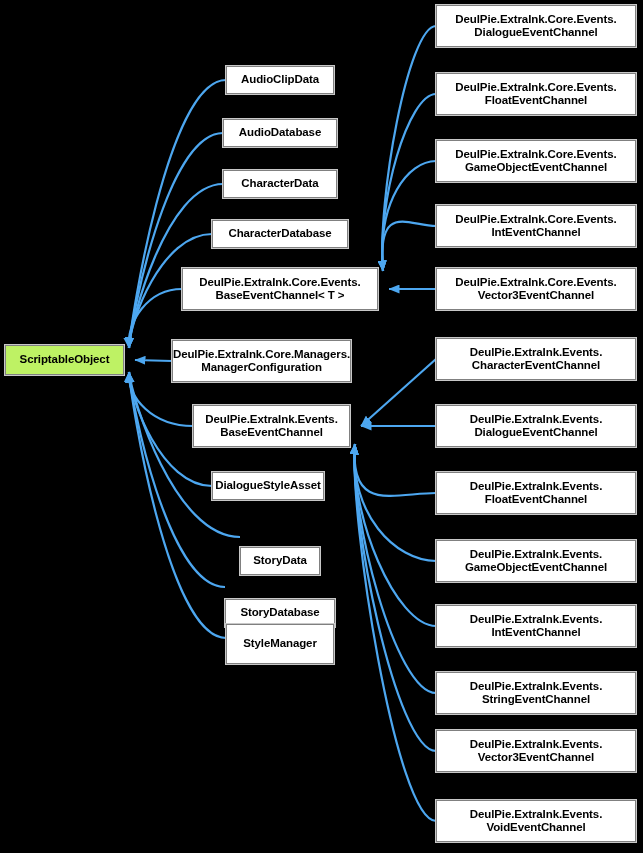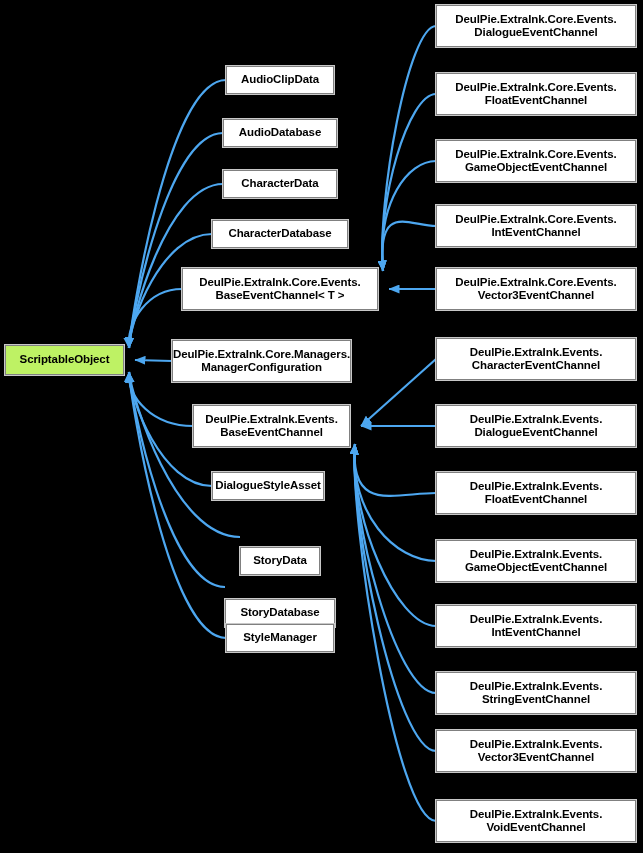--- a/index.html
+++ b/index.html
@@ -82,21 +82,21 @@
       </div>
       <div class="node" style="left: 212px; top: 472px; width: 112px; height: 28px;">
         <span class="lbl">DialogueStyleAsset</span>
       </div>
       <div class="node" style="left: 240px; top: 523px; width: 80px; height: 28px; margin-top: 24px;">
         <span class="lbl">StoryData</span>
       </div>
       <div class="node" style="left: 225px; top: 573px; width: 110px; height: 28px; margin-top: 26px;">
         <span class="lbl">StoryDatabase</span>
       </div>
-      <div class="node" style="left: 226px; top: 624px; width: 108px; height: 28px;">
+      <div class="node" style="left: 226px; top: 624px; width: 108px; height: 40px;">
         <span class="lbl">StyleManager</span>
       </div>
       <div class="node" style="left: 436px; top: 5px; width: 200px; height: 42px;">
         <span class="lbl">DeulPie.ExtraInk.Core.Events.
 DialogueEventChannel</span>
       </div>
       <div class="node" style="left: 436px; top: 73px; width: 200px; height: 42px;">
         <span class="lbl">DeulPie.ExtraInk.Core.Events.
 FloatEventChannel</span>
       </div>

